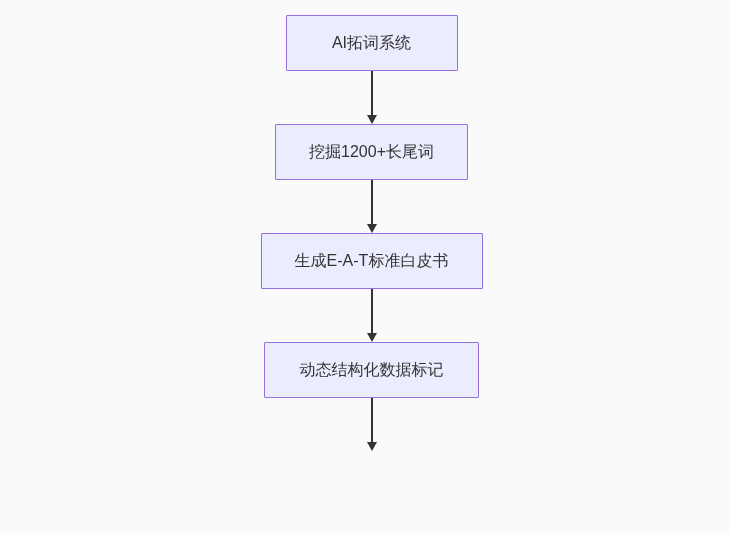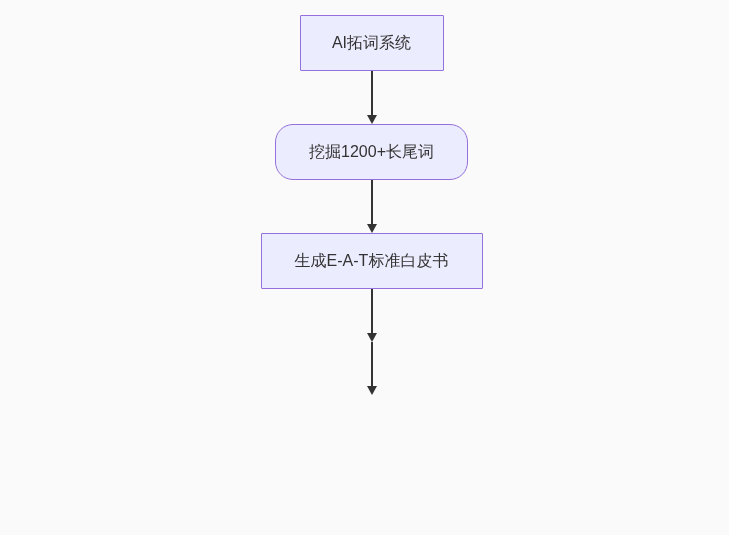--- a/index.html
+++ b/index.html
@@ -38,22 +38,22 @@
     border-radius: 1px;
     color: var(--text);
     font-size: 16px;
     display: flex;
     align-items: center;
     justify-content: center;
     text-align: center;
     white-space: nowrap;
     flex: 0 0 auto;
   }
-  .node.n1 { width: 144px; }
-  .node.n2 { width: 193px; border-radius: 18px; }
+  .node.n1 { width: 172px; }
+  .node.n2 { width: 193px; }
   .node.n3 { width: 222px; text-align: center; }
   .node.n4 { width: 215px; }
   .node.n5 { width: 231px; }
   .edge {
     height: 53px;
     display: flex;
     flex-direction: column;
     align-items: center;
     flex: 0 0 auto;
   }
@@ -91,20 +91,21 @@
       <div class="edge-head"></div>
     </div>
 
     <div class="node n3">生成E-A-T标准白皮书</div>
 
     <div class="edge">
       <div class="edge-line"></div>
       <div class="edge-head"></div>
     </div>
 
+    <div class="node n4">动态结构化数据标记</div>
 
     <div class="edge">
       <div class="edge-line"></div>
       <div class="edge-head"></div>
     </div>
 
 
   </div>
 </div>
 

